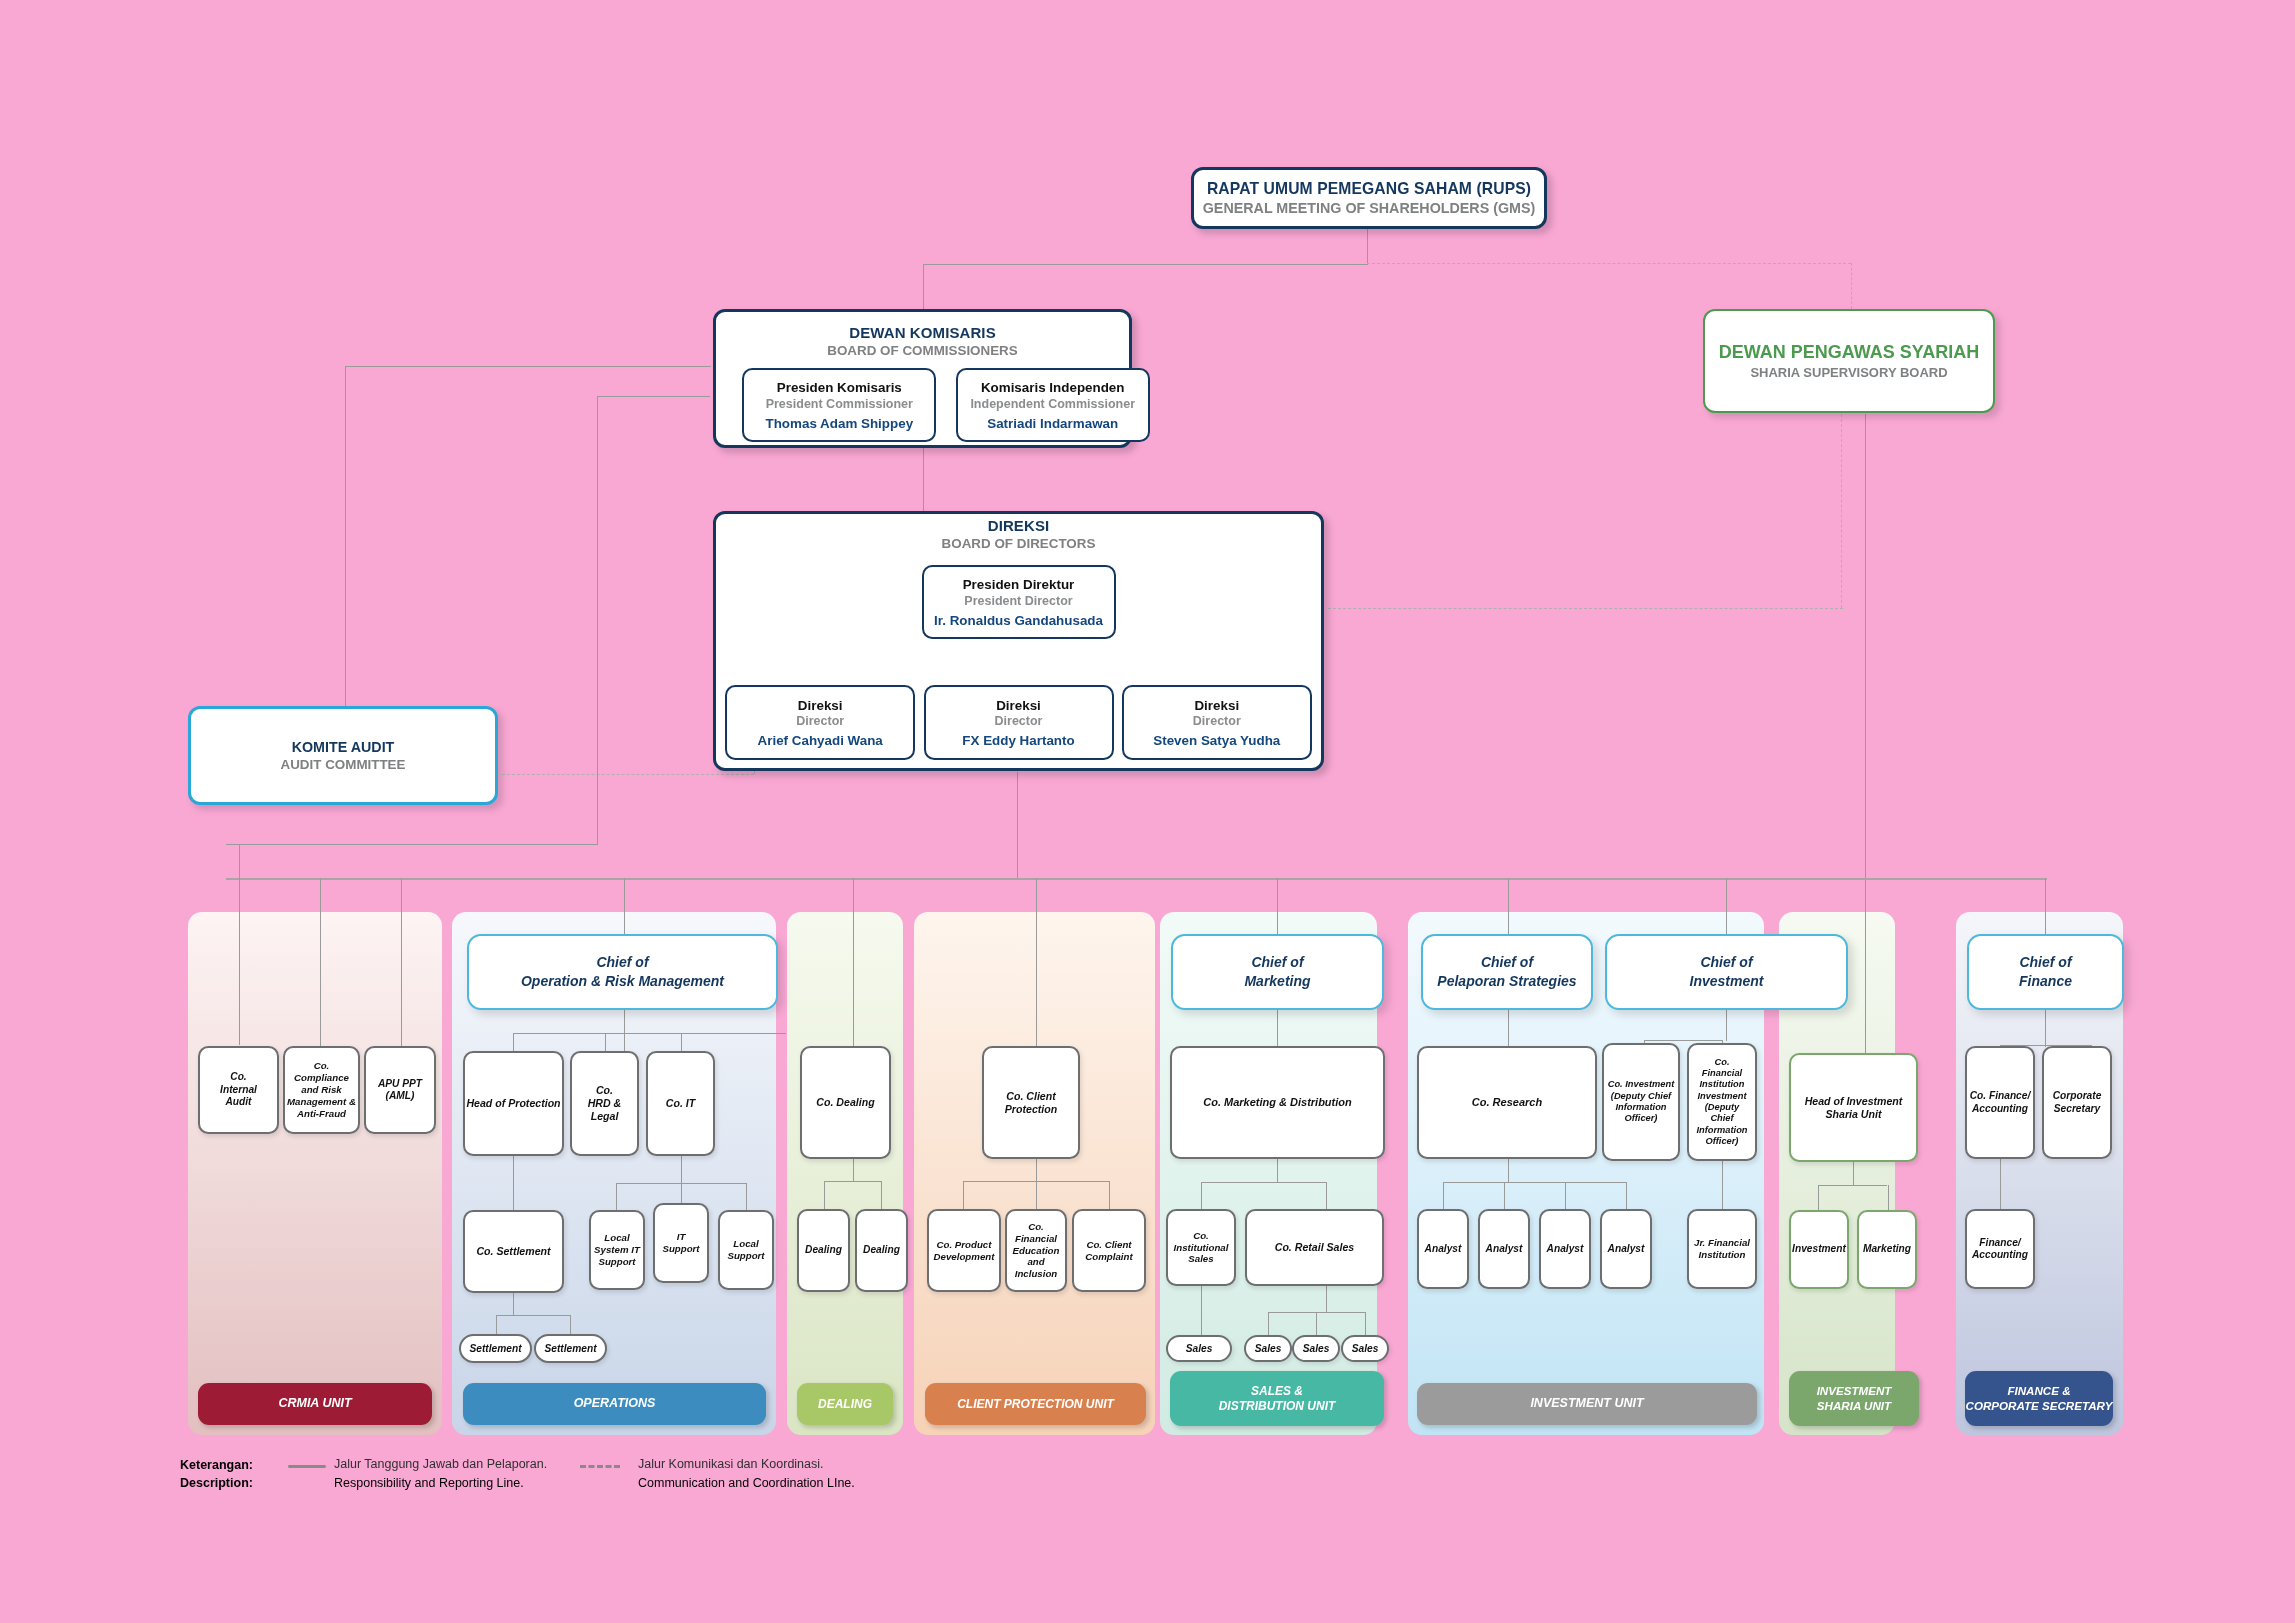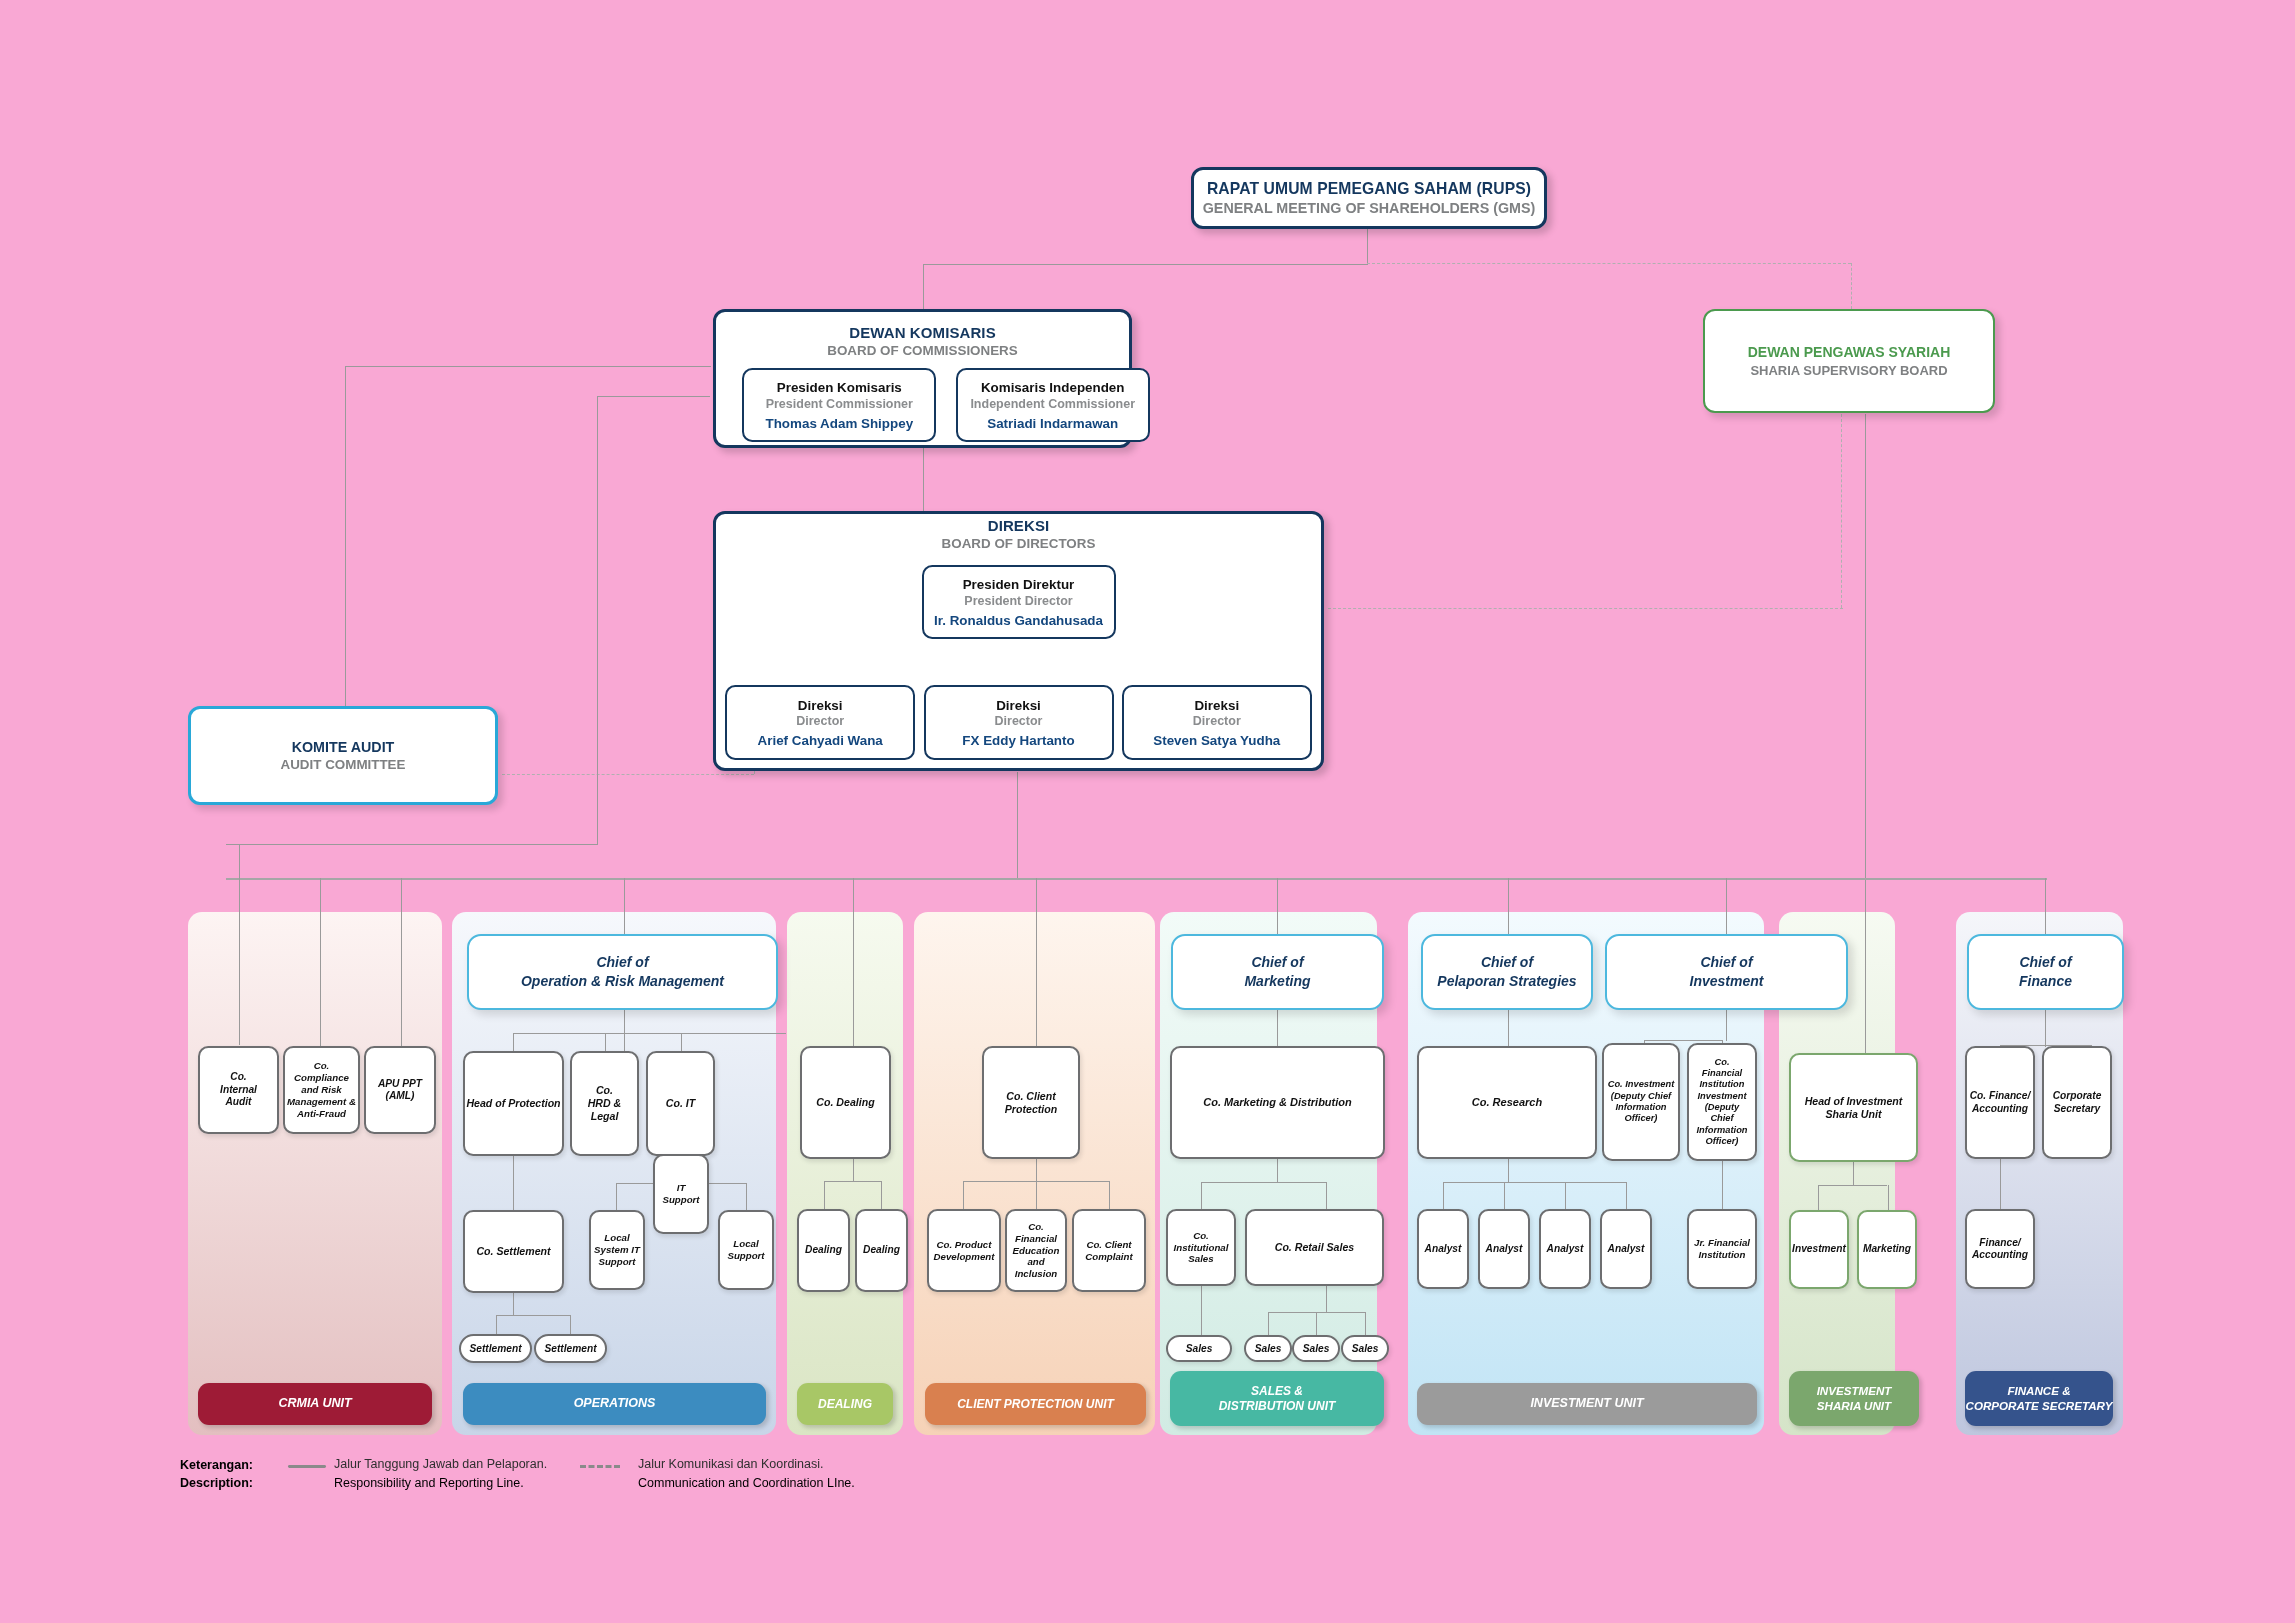--- a/index.html
+++ b/index.html
@@ -229,21 +229,21 @@
       </div>
       <div class="node inner" style="position:relative;left:0;top:0;width:190px;height:75px;">
         <div style="font-size:13.4px;font-weight:bold;color:#111;">Direksi</div>
         <div style="font-size:12.5px;font-weight:bold;color:#8a8c8e;margin-top:1.9px;">Director</div>
         <div style="font-size:13.4px;font-weight:bold;color:#14477e;margin-top:4.6px;">Steven Satya Yudha</div>
       </div>
     </div>
   </div>
 
   <div class="node greenbox" style="left:1703px;top:309px;width:292px;height:104px;">
-    <div class="ttl" style="font-size:14px;">DEWAN PENGAWAS SYARIAH</div>
+    <div class="ttl" style="font-size:18px;">DEWAN PENGAWAS SYARIAH</div>
     <div class="sub" style="font-size:13px;margin-top:2.8px;">SHARIA SUPERVISORY BOARD</div>
   </div>
 
   <div class="node cyanbox" style="left:188px;top:706px;width:310px;height:99px;">
     <div class="ttl" style="font-size:14.3px;">KOMITE AUDIT</div>
     <div class="sub" style="font-size:13.4px;margin-top:2.8px;">AUDIT COMMITTEE</div>
   </div>
 
   <div class="node chief" style="left:467px;top:934px;width:311px;height:76px;">
     <div style="font-size:14px;">Chief of</div>
@@ -299,21 +299,21 @@
     <div>Co. IT</div>
   </div>
   <div class="node ubox" style="left:463px;top:1210px;width:101px;height:83px;font-size:10.6px;">
     <div>Co. Settlement</div>
   </div>
   <div class="node ubox" style="left:589px;top:1210px;width:56px;height:80px;font-size:9.7px;">
     <div>Local</div>
     <div>System IT</div>
     <div>Support</div>
   </div>
-  <div class="node ubox" style="left:653px;top:1154px;width:56px;height:80px;font-size:9.7px;">
+  <div class="node ubox" style="left:653px;top:1203px;width:56px;height:80px;font-size:9.7px;">
     <div>IT</div>
     <div>Support</div>
   </div>
   <div class="node ubox" style="left:718px;top:1210px;width:56px;height:80px;font-size:9.7px;">
     <div>Local</div>
     <div>Support</div>
   </div>
   <div class="node pill" style="left:459px;top:1334px;width:73px;height:29px;font-size:10.2px;">
     <div>Settlement</div>
   </div>

